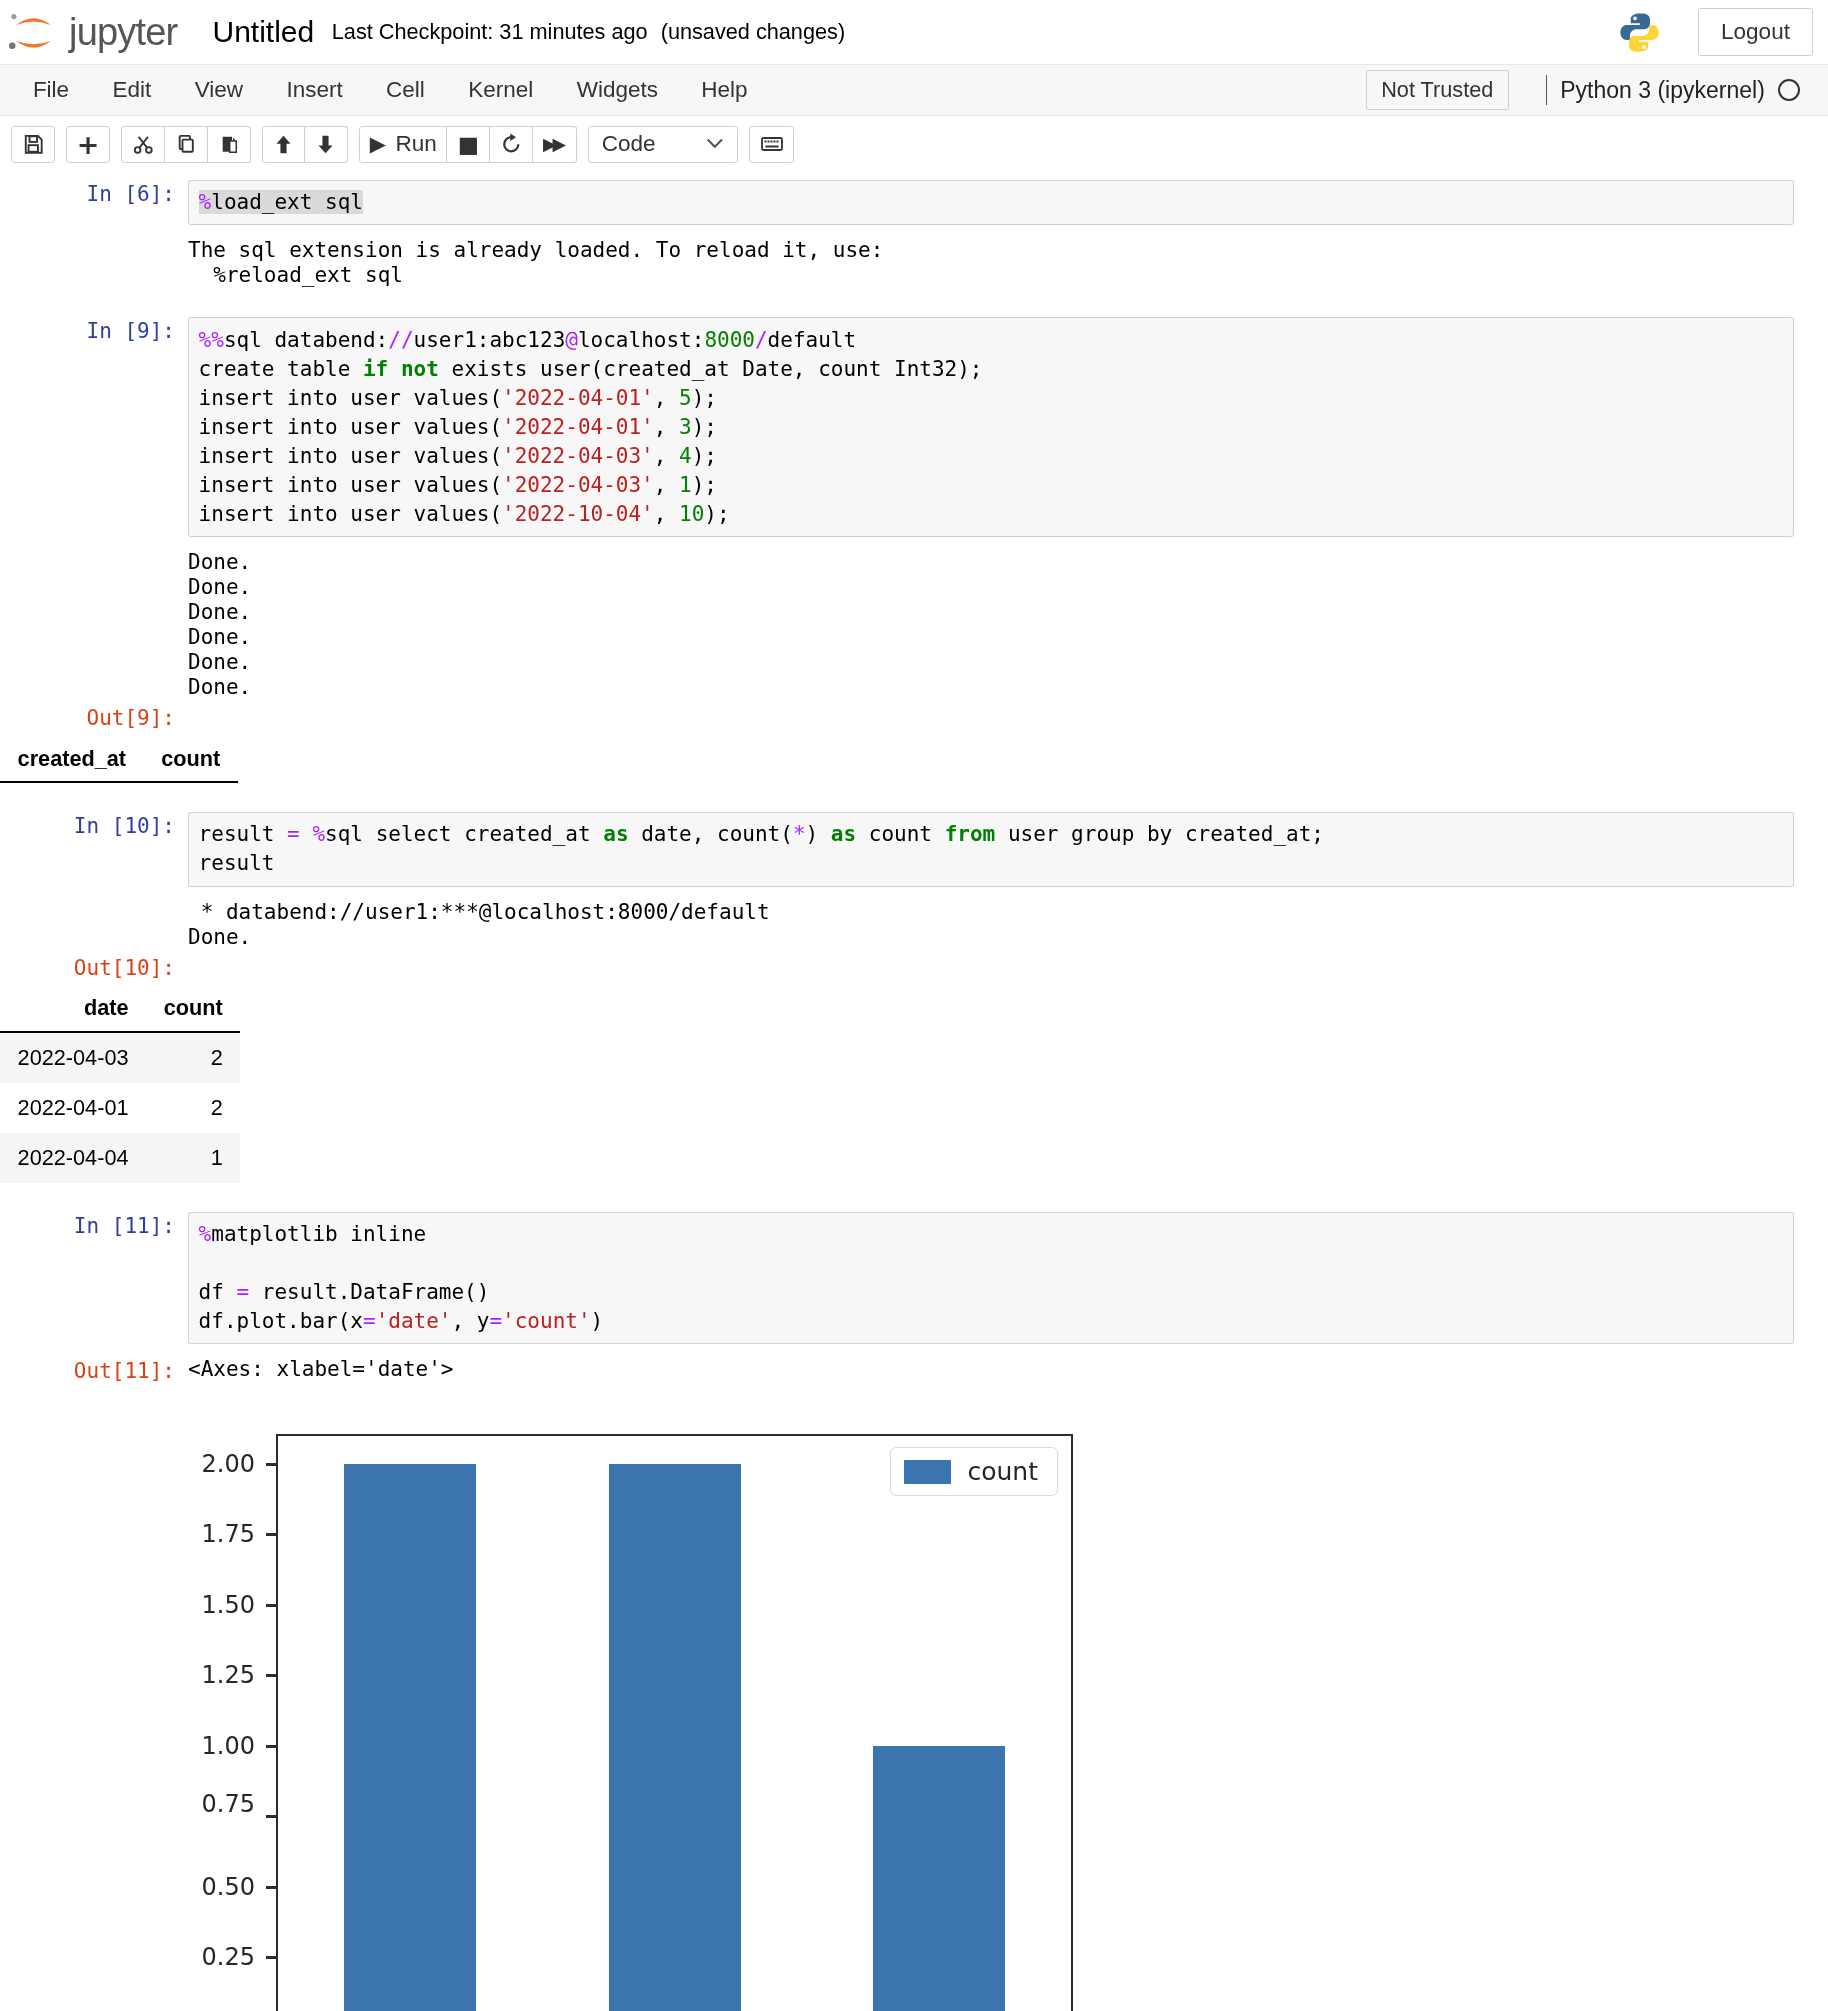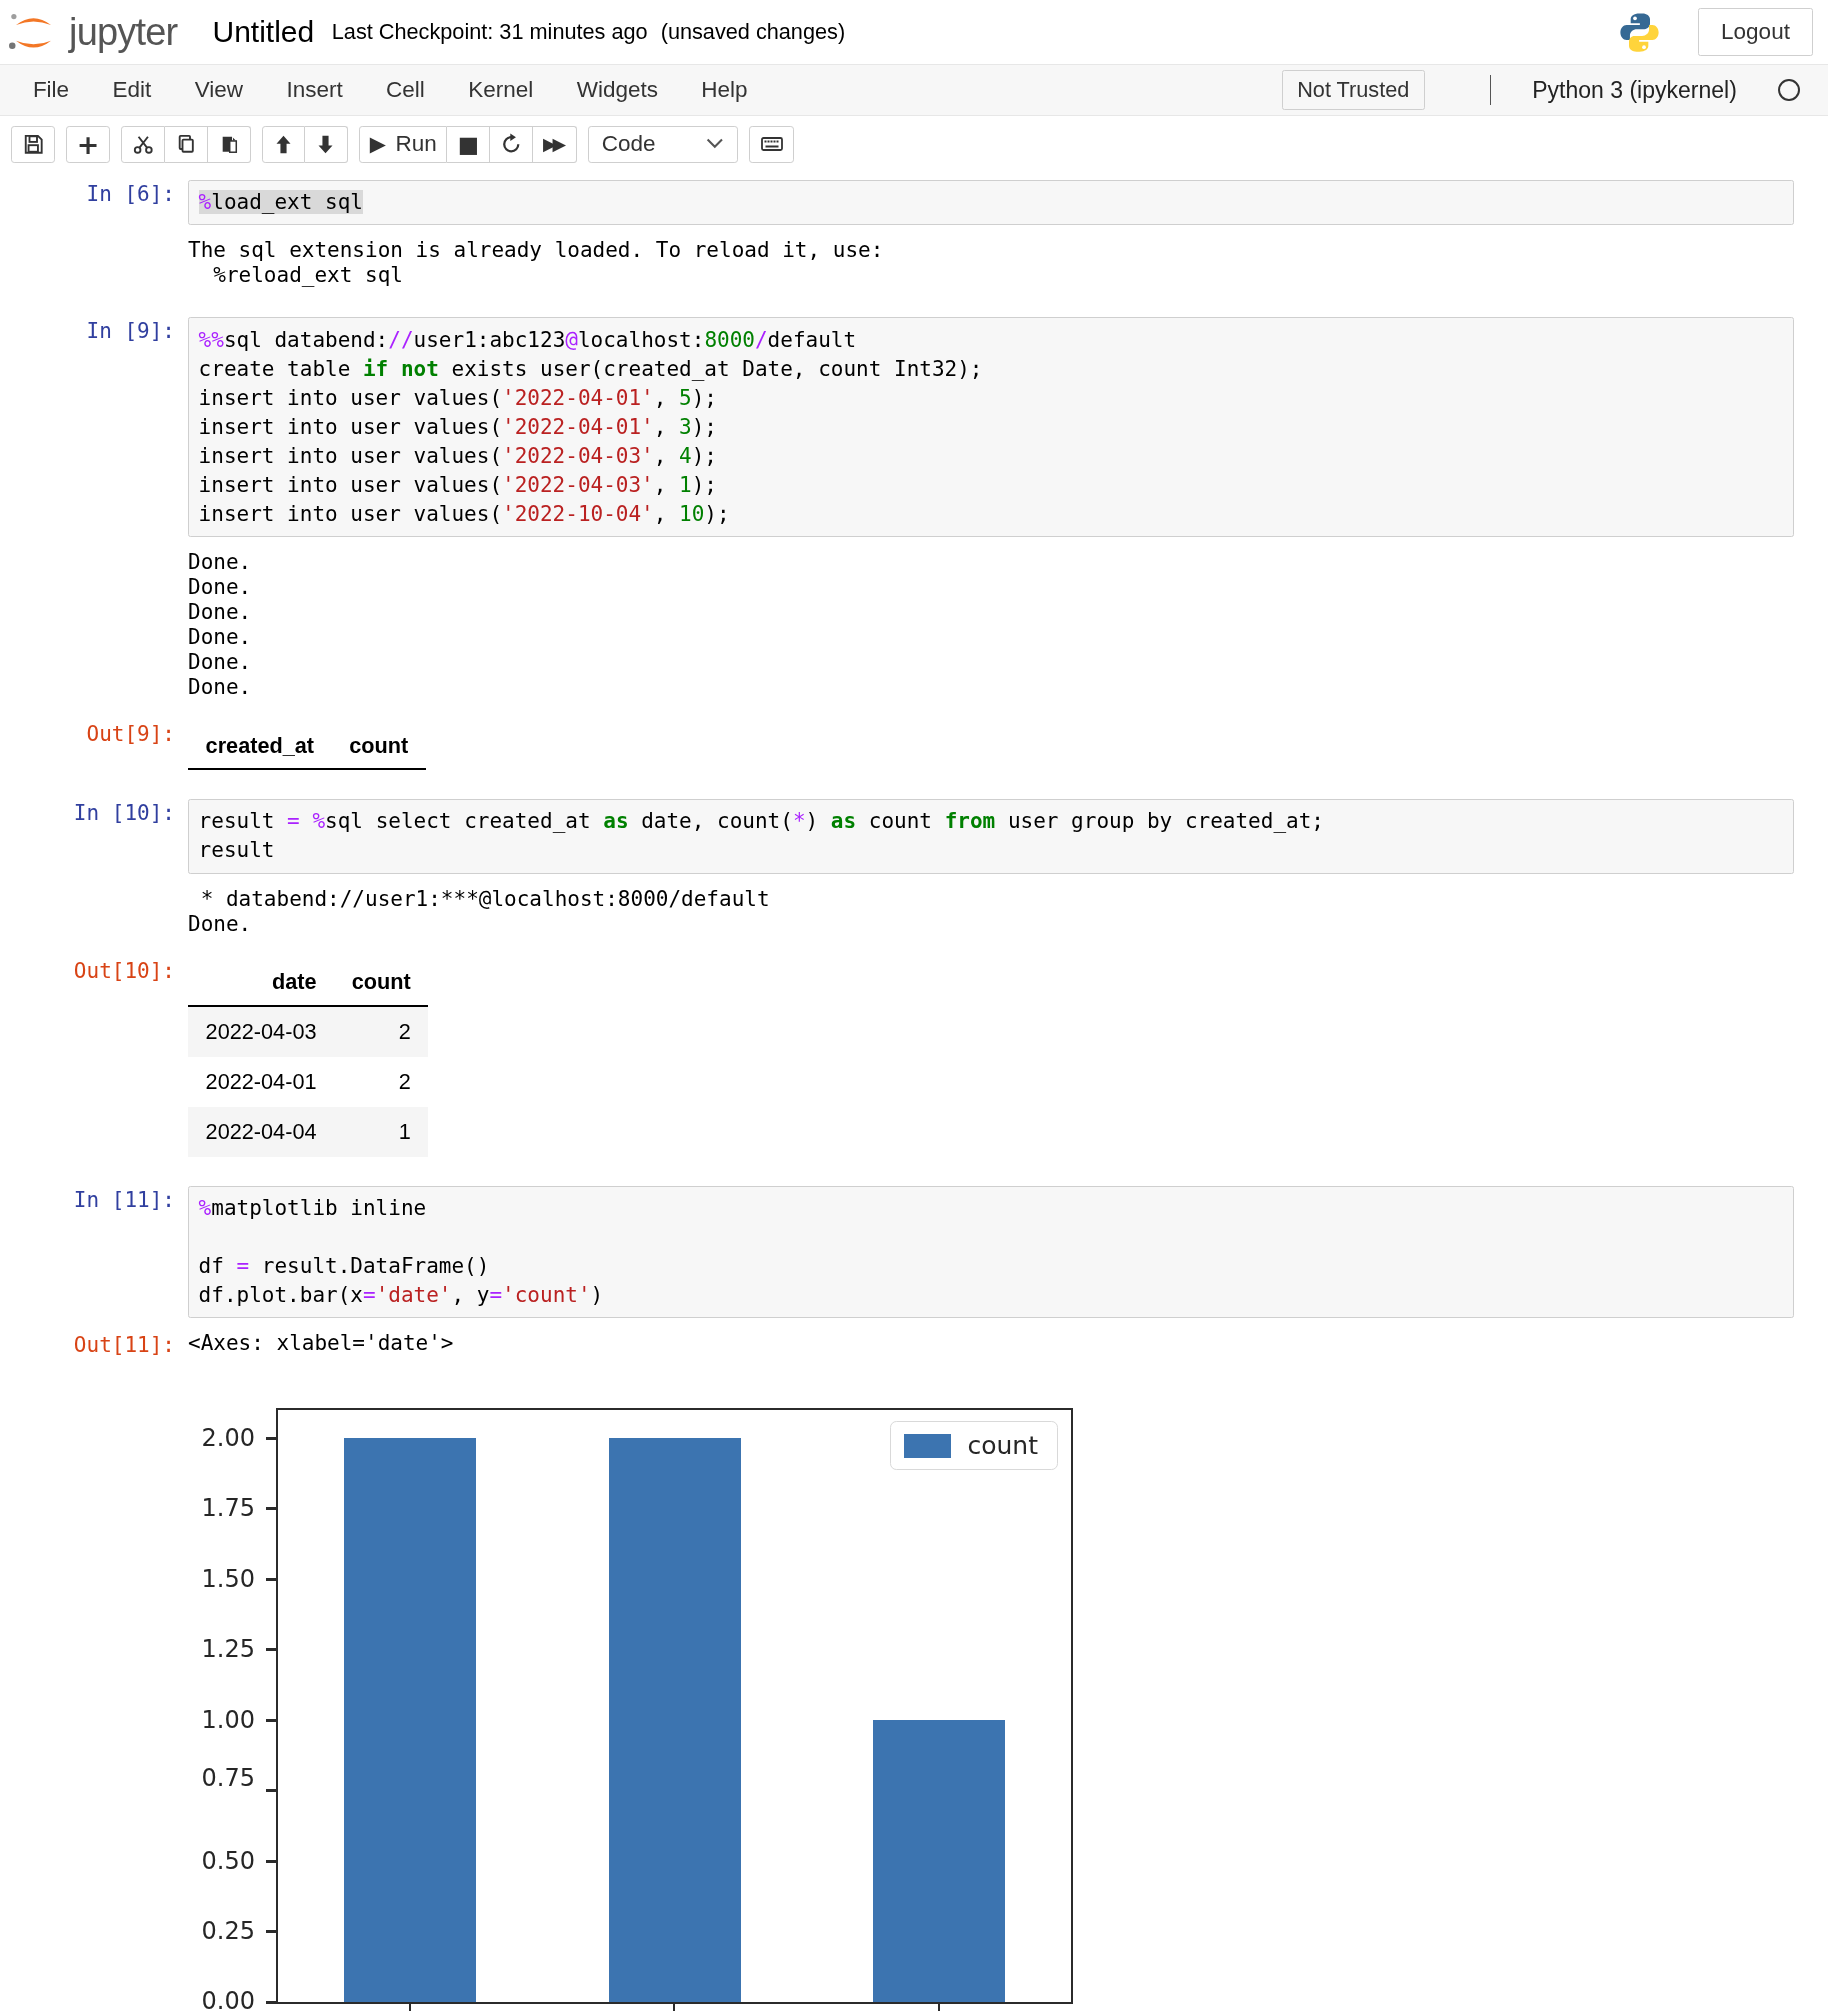--- a/index.html
+++ b/index.html
@@ -14,21 +14,21 @@
   .checkpoint{font-size:21.7px;color:#000;margin-left:17.6px;}
   .unsaved{font-size:21.7px;color:#000;margin-left:13px;}
   .header-right{margin-left:auto;display:flex;align-items:center;gap:24px;padding-right:9.6px;}
   .logout-btn{font-size:22.5px;padding:9.6px 22.5px;border:0.8px solid #cfcfcf;border-radius:2.4px;
               background:#fff;color:#333;cursor:pointer;margin-left:12px;}
 
   
   .menubar{height:50px;background:#f7f7f7;border-top:0.8px solid #e7e7e7;border-bottom:0.8px solid #e7e7e7;
            display:flex;align-items:center;padding:0 11.2px;}
   .menu-item{font-size:22.5px;color:#333;padding:0 21.7px;cursor:pointer;}
-  .menubar-right{margin-left:auto;display:flex;align-items:center;gap:28px;}
+  .menubar-right{margin-left:auto;display:flex;align-items:center;}
   .not-trusted{font-size:21.7px;color:#333;border:0.8px solid #cfcfcf;border-radius:2.4px;
                padding:6.4px 14.4px;margin-right:37px;background:transparent;}
   .kernel-divider{width:1.6px;height:30.5px;background:#555;margin-right:13px;}
   .kernel-name{font-size:23px;color:#222;}
   .kernel-circle{width:18.4px;height:18.4px;border:2.4px solid #333;border-radius:50%;margin:0 17.6px 0 13px;}
 
   
   .toolbar{height:56px;display:flex;align-items:center;padding:0 11.2px;gap:11.2px;background:#fff;}
   .btn-group{display:flex;}
   .tb-btn{height:37px;min-width:43px;background:#fff;border:0.8px solid #cfcfcf;
@@ -55,21 +55,21 @@
   .input-box{flex:1;margin-right:35px;border:0.8px solid #cfcfcf;border-radius:2.4px;background:#f7f7f7;
              padding:7.2px 9.6px;font-family:"DejaVu Sans Mono",monospace;font-size:21px;line-height:29px;}
   .code-line{white-space:pre;color:#000;}
   .tok-txt{color:#000;}
   .tok-mag{color:#AA22FF;}
   .tok-kw{color:#008000;font-weight:bold;}
   .tok-num{color:#008000;}
   .tok-str{color:#BA2121;}
   .tok-sel{background:#d9d9d9;}
   .out-row{margin-top:13px;}
-  .out-row2{margin-top:20px;}
+  .out-row2{margin-top:4px;flex-direction:column;}
   .out-line{font-family:"DejaVu Sans Mono",monospace;font-size:21px;line-height:25px;white-space:pre;color:#000;}
 
   
   .out-table{border-collapse:collapse;font-size:21.7px;font-family:"Liberation Sans",sans-serif;margin-top:3.2px;}
   .out-table th{font-weight:bold;padding:9.6px 17.6px;text-align:right;border-bottom:2.4px solid #000;}
   .out-table td{padding:12px 17.6px;text-align:right;}
   .out-table tbody tr:nth-child(odd){background:#f5f5f5;}
 
   
   .figure{position:relative;margin-left:88px;margin-top:48px;width:842px;height:651px;

